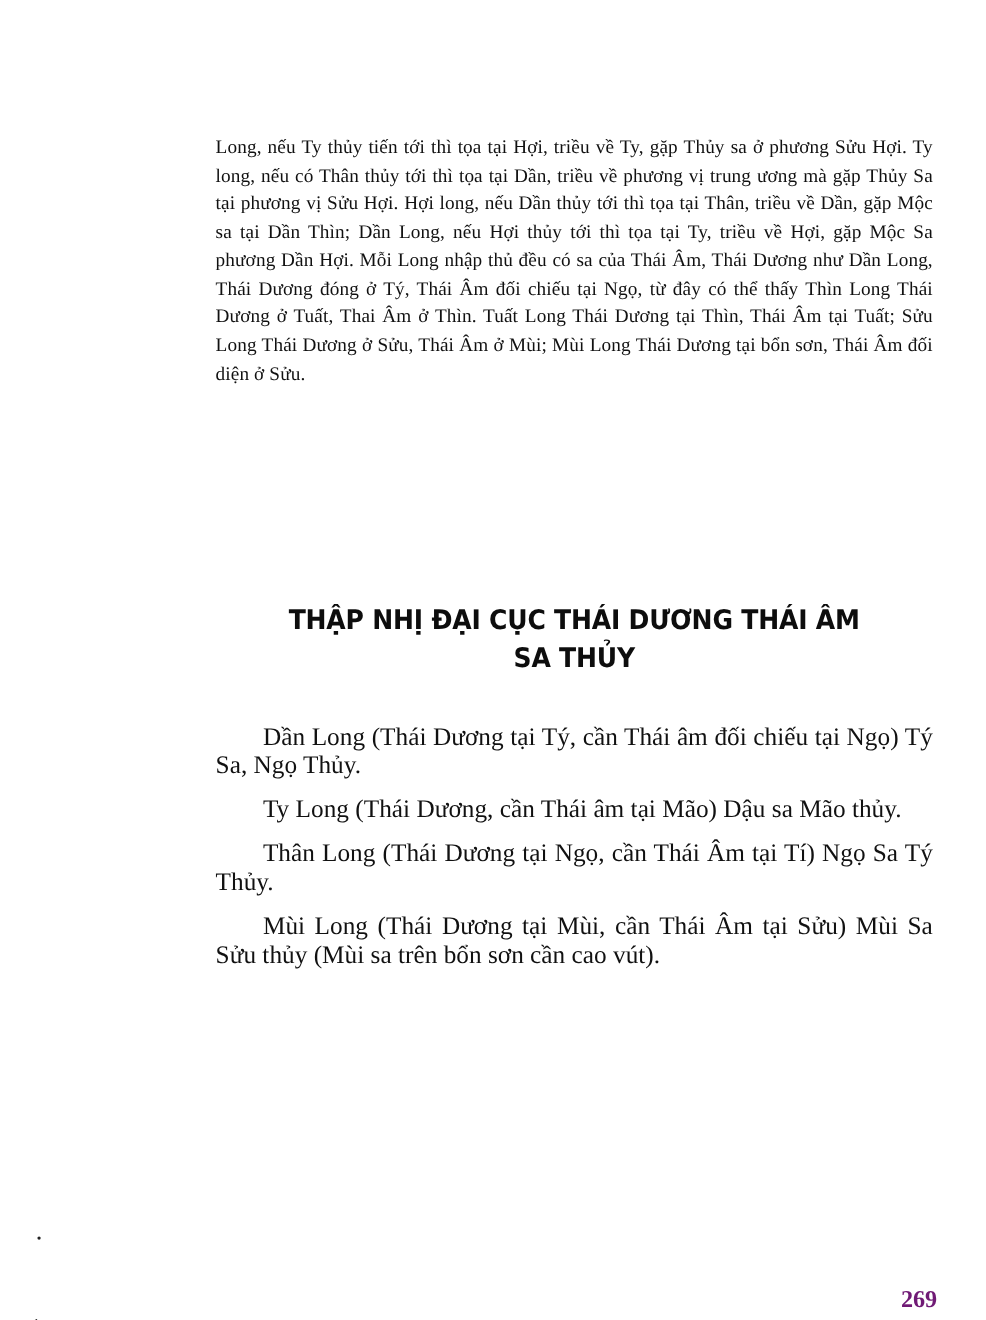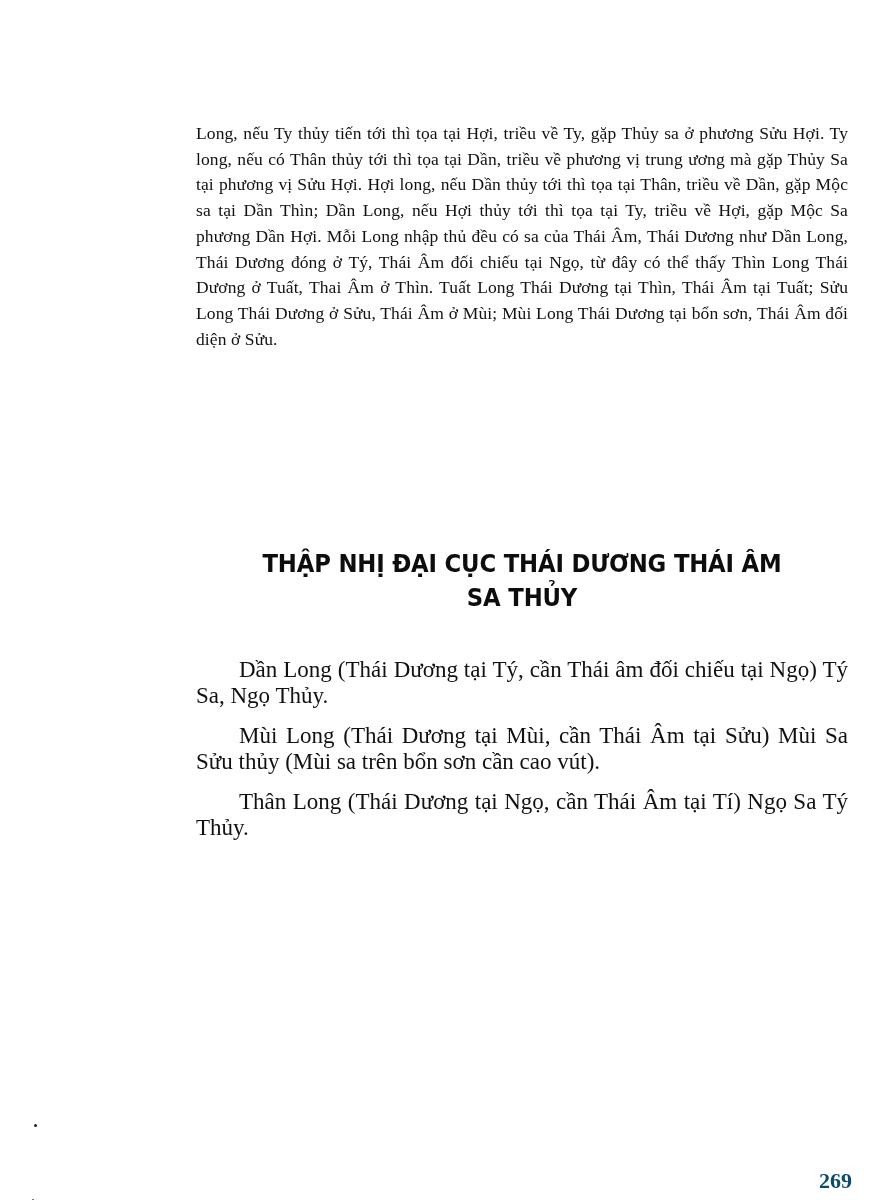--- a/index.html
+++ b/index.html
@@ -63,21 +63,21 @@
       text-indent: 43px;
       margin: 0 0 14.6px 0;
     }
     .page-number {
       position: absolute;
       right: 44px;
       top: 1151px;
       font-size: 22px;
       font-weight: bold;
       font-family: "Liberation Serif", "DejaVu Serif", serif;
-      color: #0c4a6e;
+      color: #701a75;
     }
     .speck {
       position: absolute;
       width: 3px;
       height: 3px;
       background: #222;
       border-radius: 50%;
     }
   </style>
 </head>
@@ -87,21 +87,22 @@
 
   <p class="text-block intro" style="margin:0;">Long, nếu Ty thủy tiến tới thì tọa tại Hợi, triều về Ty, gặp Thủy sa ở phương Sửu Hợi. Ty long, nếu có Thân thủy tới thì tọa tại Dần, triều về phương vị trung ương mà gặp Thủy Sa tại phương vị Sửu Hợi. Hợi long, nếu Dần thủy tới thì tọa tại Thân, triều về Dần, gặp Mộc sa tại Dần Thìn; Dần Long, nếu Hợi thủy tới thì tọa tại Ty, triều về Hợi, gặp Mộc Sa phương Dần Hợi. Mỗi Long nhập thủ đều có sa của Thái Âm, Thái Dương như Dần Long, Thái Dương đóng ở Tý, Thái Âm đối chiếu tại Ngọ, từ đây có thể thấy Thìn Long Thái Dương ở Tuất, Thai Âm ở Thìn. Tuất Long Thái Dương tại Thìn, Thái Âm tại Tuất; Sửu Long Thái Dương ở Sửu, Thái Âm ở Mùi; Mùi Long Thái Dương tại bổn sơn, Thái Âm đối diện ở Sửu.</p>
 
   <div class="heading">
     <div>THẬP NHỊ ĐẠI CỤC THÁI DƯƠNG THÁI ÂM</div>
     <div>SA THỦY</div>
   </div>
 
   <div class="entries">
     <p class="entry">Dần Long (Thái Dương tại Tý, cần Thái âm đối chiếu tại Ngọ) Tý Sa, Ngọ Thủy.</p>
+    <p class="entry">Ty Long (Thái Dương, cần Thái âm tại Mão) Dậu sa Mão thủy.</p>
+    <p class="entry">Thân Long (Thái Dương tại Ngọ, cần Thái Âm tại Tí) Ngọ Sa Tý Thủy.</p>
     <p class="entry">Mùi Long (Thái Dương tại Mùi, cần Thái Âm tại Sửu) Mùi Sa Sửu thủy (Mùi sa trên bổn sơn cần cao vút).</p>
-    <p class="entry">Thân Long (Thái Dương tại Ngọ, cần Thái Âm tại Tí) Ngọ Sa Tý Thủy.</p>
   </div>
 
   <div class="page-number">269</div>
 
   <div class="speck" style="left:34px; top:1107px;"></div>
   <div class="speck" style="left:32px; top:1182px; width:2px; height:4px;"></div>
 </div>
 
 </body></html>

